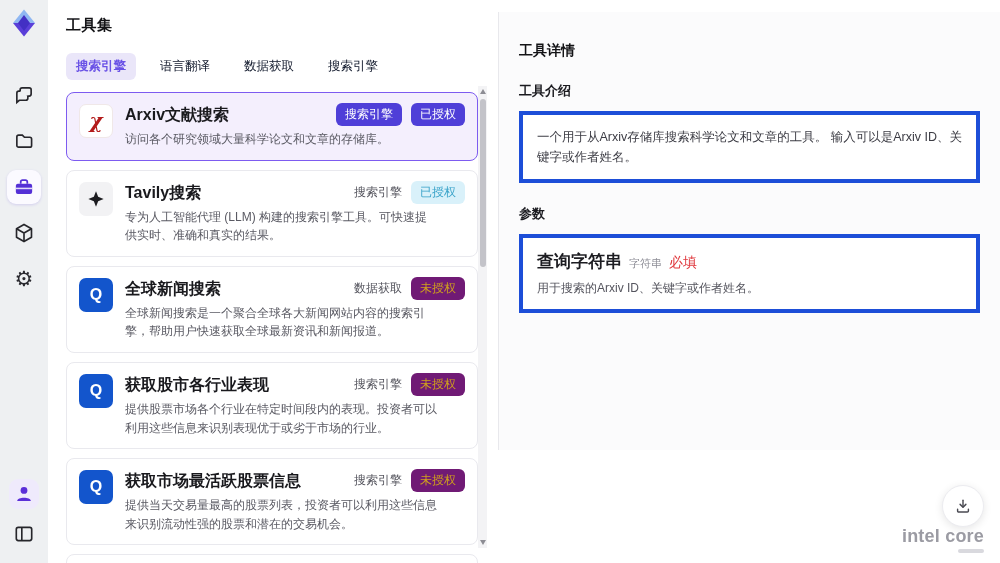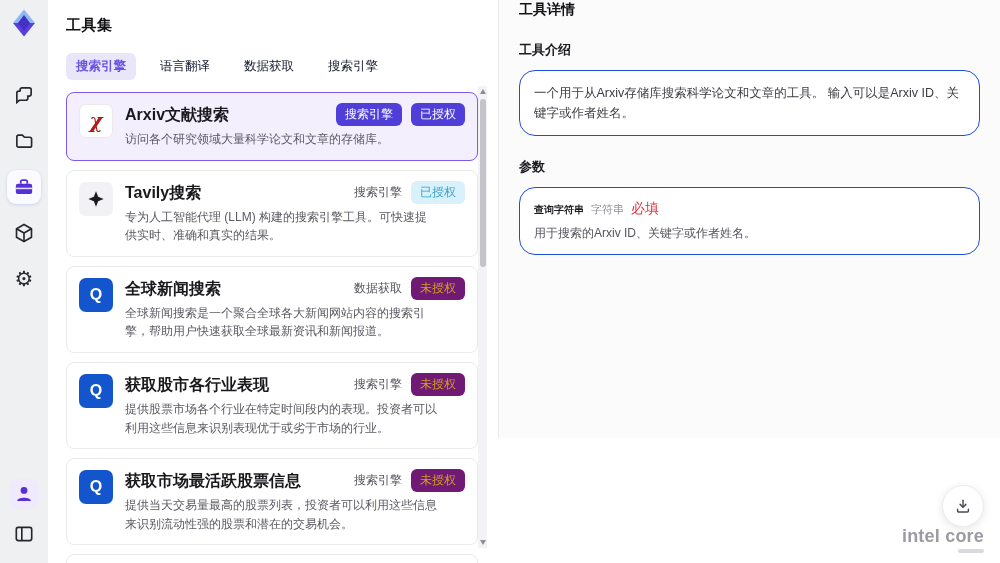--- a/index.html
+++ b/index.html
@@ -45,27 +45,27 @@
   .cat { font-size:12px; color:#55555e; white-space:nowrap; }
 
   
   .sb-track { position:absolute; left:430px; top:86px; width:9px; height:462px; background:#f3f3f5; }
   .sb-arrow { position:absolute; left:1.5px; width:0; height:0; border-left:3.5px solid transparent; border-right:3.5px solid transparent; }
   .sb-up { top:3px; border-bottom:5px solid #8d8d94; }
   .sb-down { bottom:3px; border-top:5px solid #8d8d94; }
   .sb-thumb { position:absolute; left:1.5px; top:13px; width:6px; height:168px; border-radius:3px; background:#c3c3c9; }
 
   
-  .detail { position:absolute; left:498px; top:0; width:502px; height:438px; background:#fbfbfc; border-left:1px solid #e8e8ec; padding:1px 20px; }
+  .detail { position:absolute; left:498px; top:12px; width:502px; height:438px; background:#fbfbfc; border-left:1px solid #e8e8ec; padding:30px 20px; }
   .d-title { font-size:14px; font-weight:bold; color:#131316; }
   .d-sub { font-size:13px; font-weight:bold; color:#1a1a1f; margin-top:22px; }
-  .d-box { margin-top:11px; background:#ffffff; border:1px solid #1d4ed8; border-radius:16px; padding:12px 14px; }
+  .d-box { margin-top:11px; background:#ffffff; border:4px solid #1d4ed8; border-radius:0; padding:12px 14px; }
   .d-intro { font-size:12.5px; color:#3c3c44; line-height:1.6; }
   .p-line { display:flex; align-items:baseline; gap:7px; }
-  .p-name { font-size:10px; font-weight:bold; color:#1c1c21; }
+  .p-name { font-size:17px; font-weight:bold; color:#1c1c21; }
   .p-type { font-size:11px; color:#8c8c95; }
   .p-req { font-size:14px; color:#e0393e; }
   .p-desc { font-size:12px; color:#55555e; margin-top:7px; }
 
   
   .dl-btn { position:absolute; right:16px; bottom:36px; width:42px; height:42px; border-radius:50%; background:#fff;
             border:1px solid #ececf0; box-shadow:0 2px 8px rgba(0,0,0,.10); display:flex; align-items:center; justify-content:center; cursor:pointer; }
   .brand { position:absolute; right:16px; bottom:10px; text-align:center; color:#9b9ba3; font-size:18px; }
   .brand b { font-weight:bold; letter-spacing:.2px; }
   .brand .sub { height:4px; width:26px; background:#d9d9de; border-radius:2px; margin:2px 0 0 auto; }

